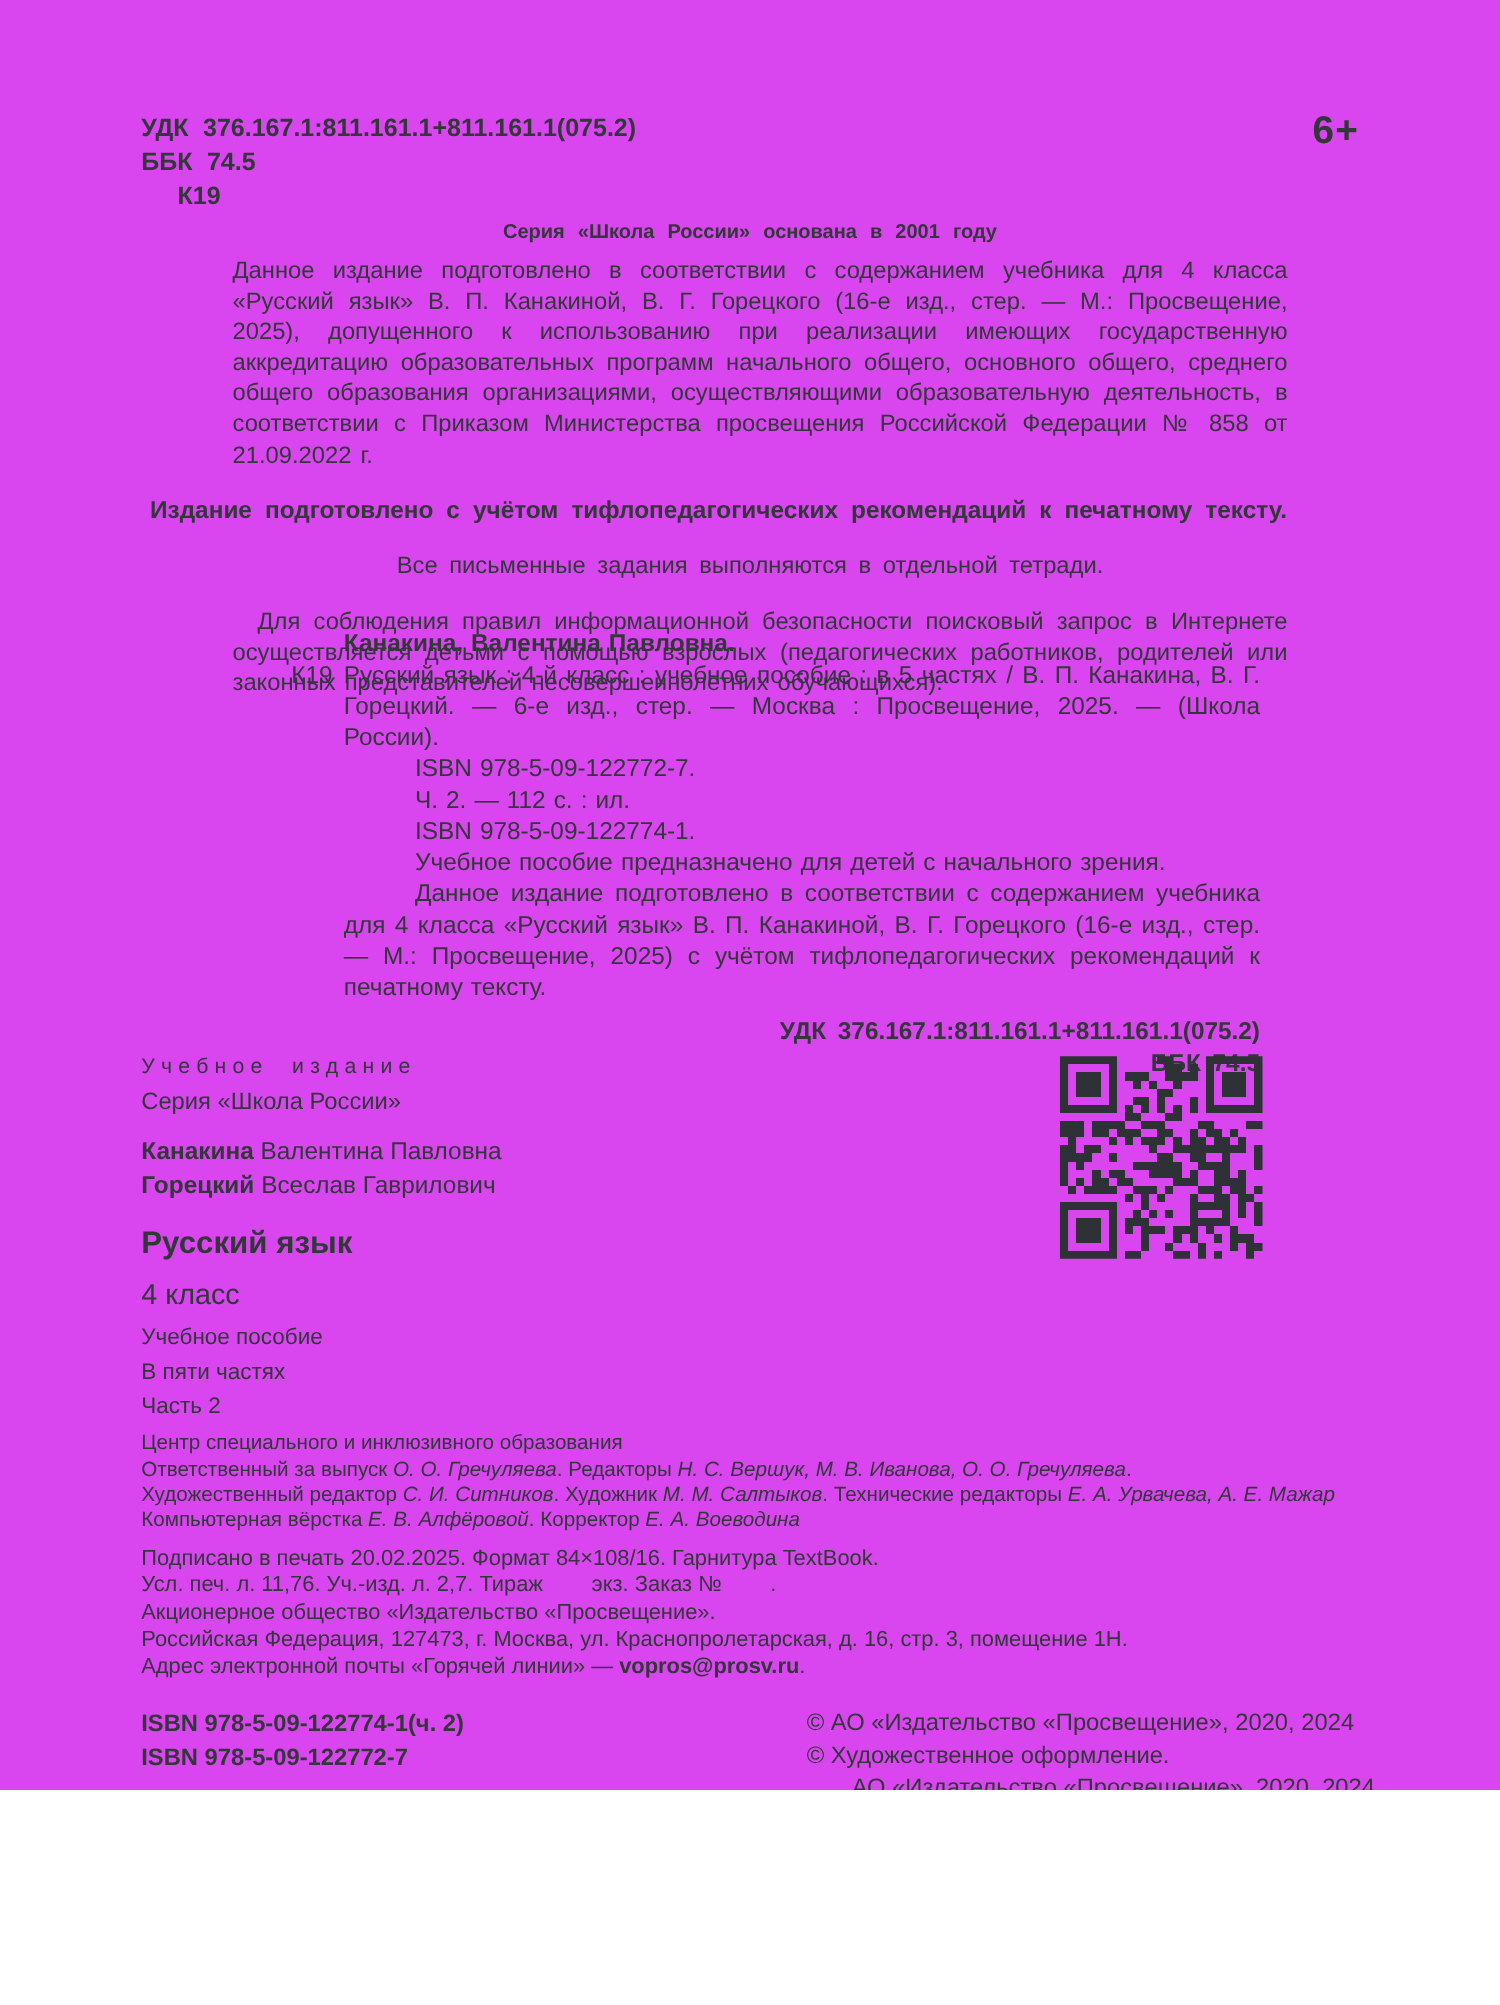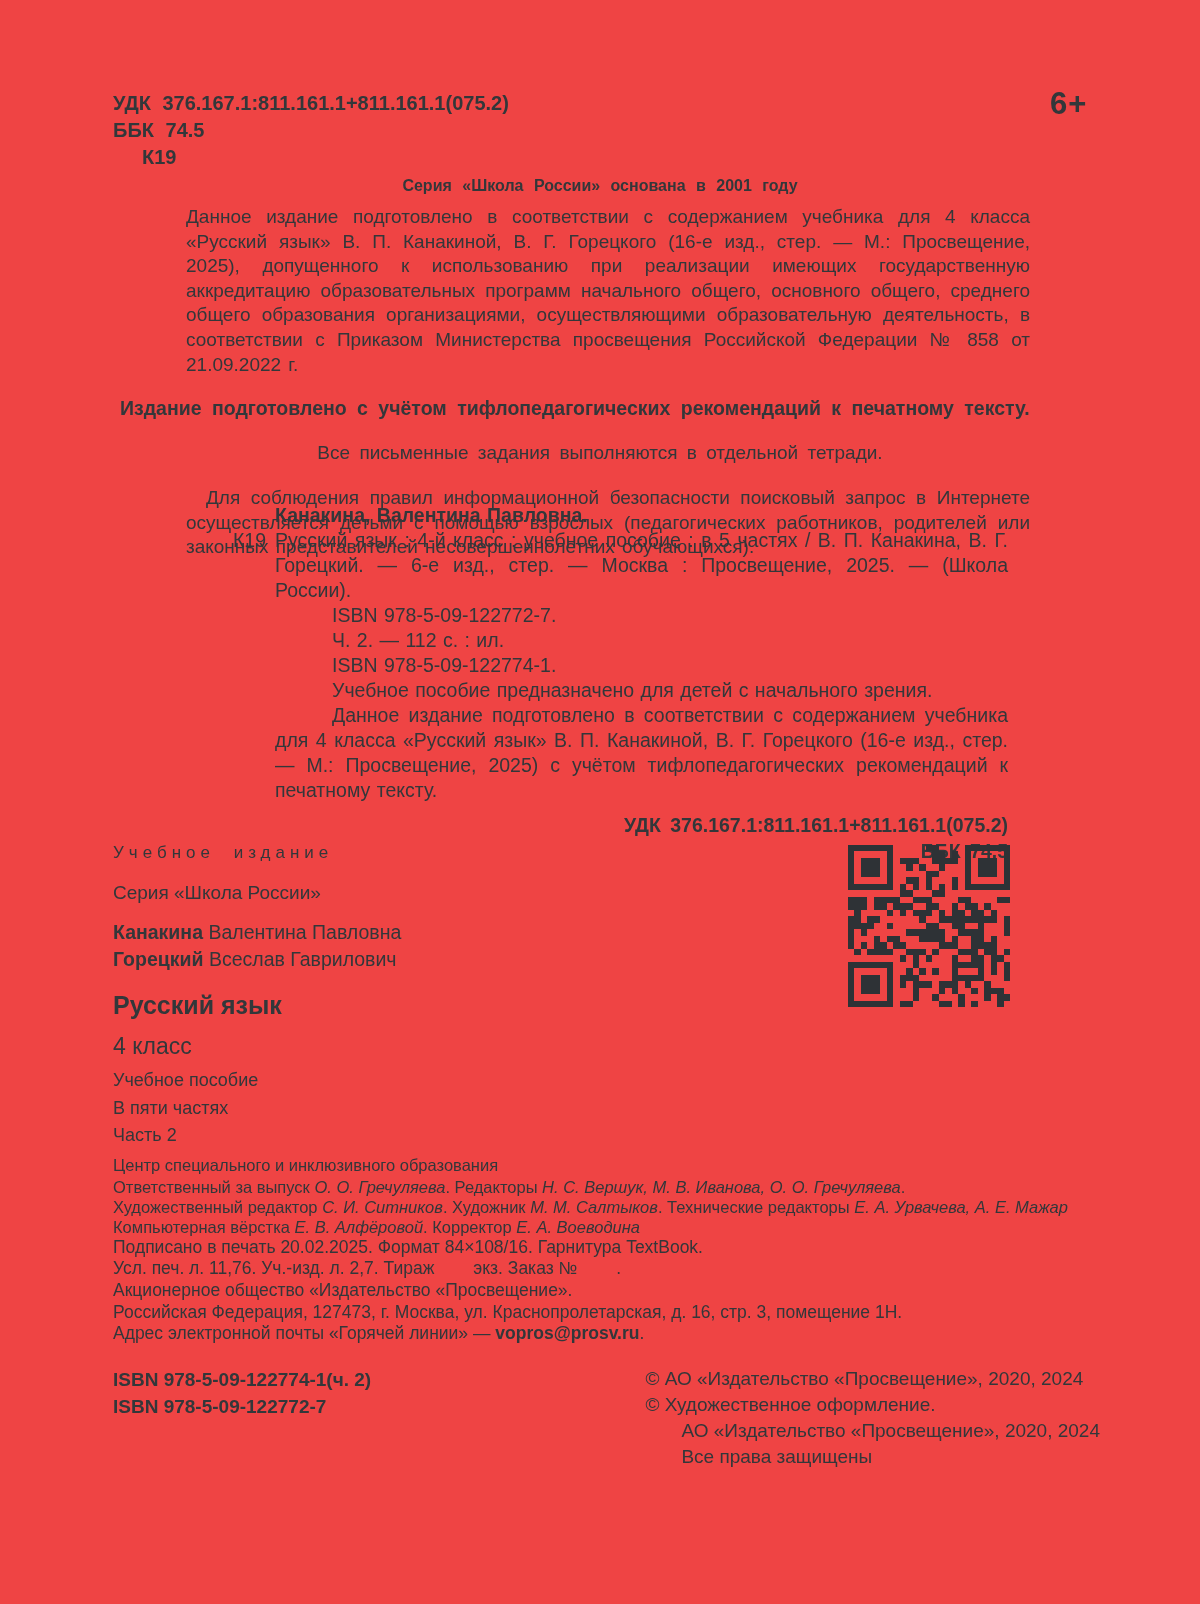--- a/index.html
+++ b/index.html
@@ -2,21 +2,21 @@
 <html lang="ru"><head>
 <meta charset="utf-8">
 <style>
   * { margin: 0; padding: 0; box-sizing: border-box; }
   html, body { background: #ffffff; }
   body {
     width: 1200px; height: 1604px;
     font-family: "Liberation Sans", "DejaVu Sans", sans-serif;
     color: #33373a;
   }
-  .page { position: relative; width: 1200px; height: 1604px; overflow: hidden; background: #ef4444; }
+  .page { position: relative; width: 1200px; height: 1432px; overflow: hidden; background: #d946ef; }
 
   
   .top-meta { padding: 90px 0 0 113px; font-size: 20px; line-height: 27px; font-weight: 600; word-spacing: 6px; }
   .k19-code { padding-left: 29px; }
   .age-badge { position: absolute; top: 86px; left: 1050px; font-size: 31px; font-weight: 700; letter-spacing: 1px; }
 
   .series-line { margin-top: 6px; text-align: center; font-weight: 700; font-size: 16px; word-spacing: 6px; }
 
   .para { margin: 10px 170px 0 186px; text-align: justify; font-size: 19px; line-height: 24.6px; word-spacing: 2px; hyphens: auto; }
   .typhlo-note { margin: 18px 120px 0 120px; text-align: left; font-weight: 700; font-size: 19.5px; line-height: 27px; word-spacing: 5px; }
@@ -28,30 +28,30 @@
   .bib-head { font-weight: 700; }
   .bib-code { position: absolute; left: -42px; top: 25px; }
   .bib-entry { text-align: justify; hyphens: auto; }
   .bib-ind { padding-left: 57px; }
   .bib-note { text-indent: 57px; text-align: justify; hyphens: auto; }
   .udk-right { margin-top: 9px; text-align: right; font-weight: 700; font-size: 19.5px; line-height: 26px; word-spacing: 4px; }
 
   
   .edition { position: absolute; top: 843px; left: 113px; width: 1060px; }
   .ed-label { font-size: 17px; letter-spacing: 5px; word-spacing: 9px; }
-  .ed-series { margin-top: 19px; font-size: 19px; }
+  .ed-series { margin-top: 8px; font-size: 19px; }
   .ed-author { margin-top: 0; font-size: 19.5px; line-height: 27px; }
   .ed-authors { margin-top: 15px; }
   .ed-title { margin-top: 18px; font-size: 25px; font-weight: 700; }
   .ed-grade { margin-top: 13px; font-size: 23px; }
   .ed-sub { margin-top: 7px; font-size: 18px; line-height: 27.5px; }
   .ed-center { margin-top: 5px; font-size: 17px; }
   .ed-staff { font-size: 16.5px; line-height: 20px; }
   .ed-staff-block { margin-top: 2px; }
-  .ed-print { margin-top: 0; font-size: 17.5px; line-height: 21.7px; }
+  .ed-print { margin-top: 10px; font-size: 17.5px; line-height: 21.7px; }
   .ed-print div { white-space: pre-wrap; }
 
   
   .qr { position: absolute; top: 845px; left: 848px; width: 162px; height: 162px; }
   .qr svg { display: block; width: 162px; height: 162px; shape-rendering: crispEdges; }
 
   
   .footer { position: absolute; top: 1366px; left: 113px; width: 987px; display: flex; justify-content: space-between; align-items: flex-start; }
   .footer-isbn { font-weight: 700; font-size: 19px; line-height: 27px; }
   .footer-copy { font-size: 19px; line-height: 26px; }

